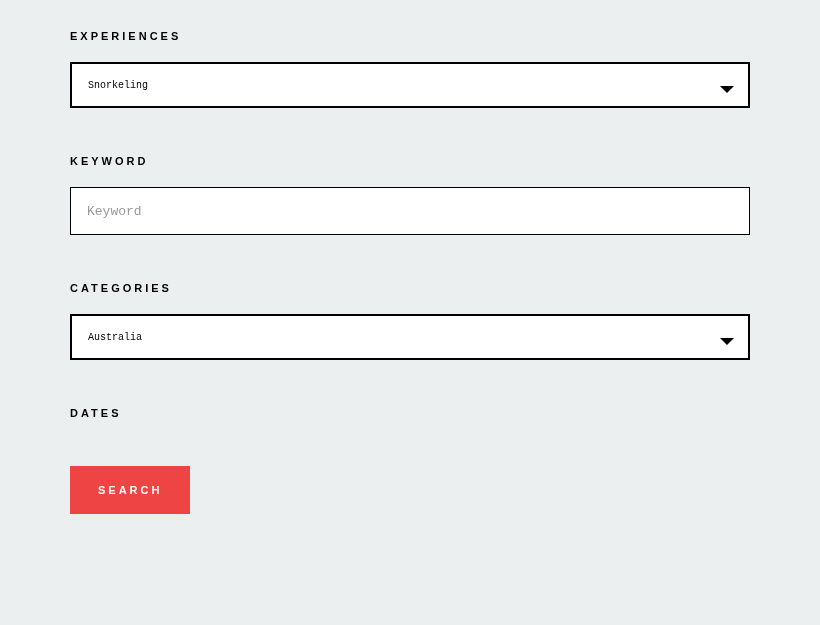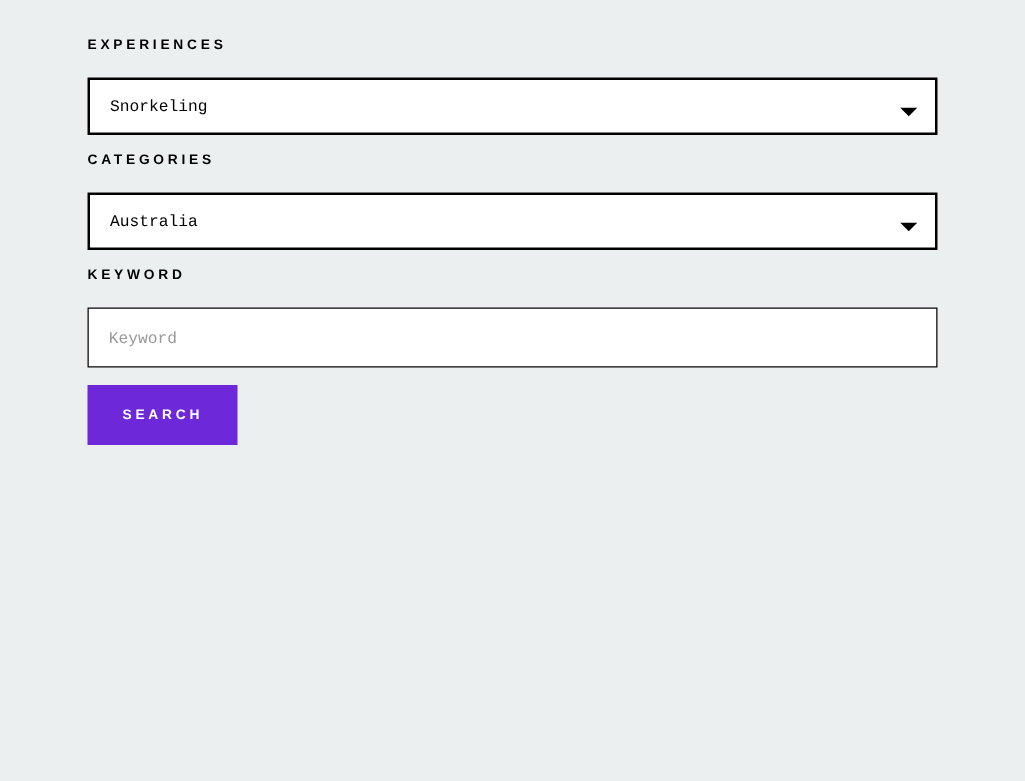--- a/index.html
+++ b/index.html
@@ -10,39 +10,39 @@
     body {
       background-color: #eceff0;
       font-family: 'Courier New', Courier, monospace;
       padding: 30px 0;
       width: 820px;
     }
     .form-container {
       padding: 0 70px;
     }
     .form-group {
-      margin-bottom: 14px;
+      margin-bottom: 47px;
     }
     .form-label {
       font-family: Arial, Helvetica, sans-serif;
       font-size: 11px;
       font-weight: 700;
       letter-spacing: 3px;
       color: #000;
       text-transform: uppercase;
       display: block;
       margin-bottom: 20px;
     }
     .form-select {
       width: 100%;
       height: 46px;
       border: 2px solid #000;
       background: #fff;
       font-family: 'Courier New', Courier, monospace;
-      font-size: 13px;
+      font-size: 10px;
       padding: 0 40px 0 16px;
       color: #000;
       appearance: none;
       -webkit-appearance: none;
       -moz-appearance: none;
       cursor: pointer;
       position: relative;
     }
     .select-wrapper {
       position: relative;
@@ -63,21 +63,21 @@
       background: #fff;
       font-family: 'Courier New', Courier, monospace;
       font-size: 13px;
       padding: 0 16px;
       color: #000;
     }
     .form-input::placeholder {
       color: #999;
     }
     .search-button {
-      background: #6d28d9;
+      background: #ef4444;
       color: #fff;
       font-family: Arial, Helvetica, sans-serif;
       font-size: 11px;
       font-weight: 700;
       letter-spacing: 3px;
       border: none;
       padding: 18px 28px;
       cursor: pointer;
       text-transform: uppercase;
     }
@@ -96,36 +96,37 @@
       <span class="select-arrow">
         <svg viewBox="0 0 14 8" width="14" height="8">
             <path d="M0 0 L14 0 L10 4 L7 7 L4 4 Z" fill="#000"></path>
           </svg>
       </span>
     </div>
   </div>
 
 
   <div class="form-group">
+    <label class="form-label">KEYWORD</label>
+    <input type="text" class="form-input" placeholder="Keyword" style="">
+  </div>
+
+  <div class="form-group">
     <label class="form-label">CATEGORIES</label>
     <div class="select-wrapper">
       <select class="form-select">
         <option>Australia</option>
       </select>
       <span class="select-arrow">
         <svg viewBox="0 0 14 8" width="14" height="8">
             <path d="M0 0 L14 0 L10 4 L7 7 L4 4 Z" fill="#000"></path>
           </svg>
       </span>
     </div>
   </div>
 
   <div class="form-group">
-    <label class="form-label">KEYWORD</label>
-    <input type="text" class="form-input" placeholder="Keyword" style="">
-  </div>
-
-  <div class="form-group">
+    <label class="form-label">DATES</label>
   </div>
 
   <button class="search-button">SEARCH</button>
 
 </div>
 
 </body></html>

